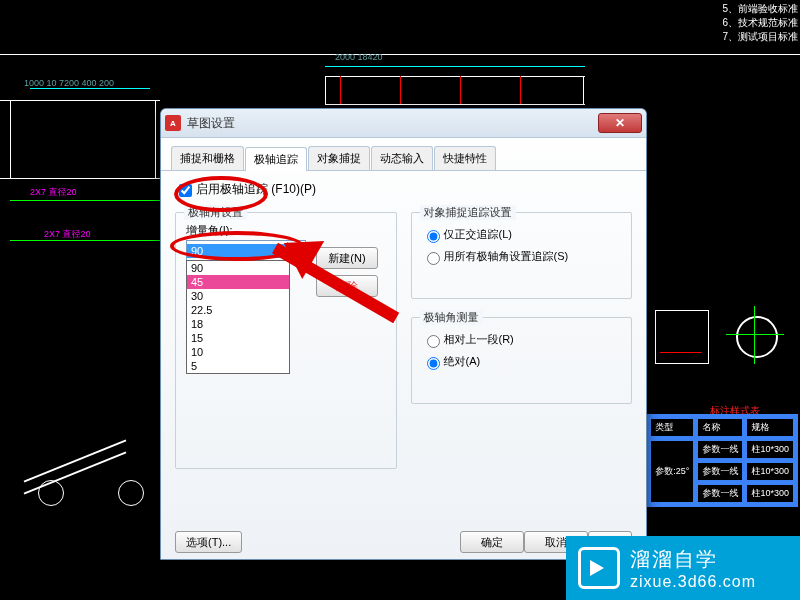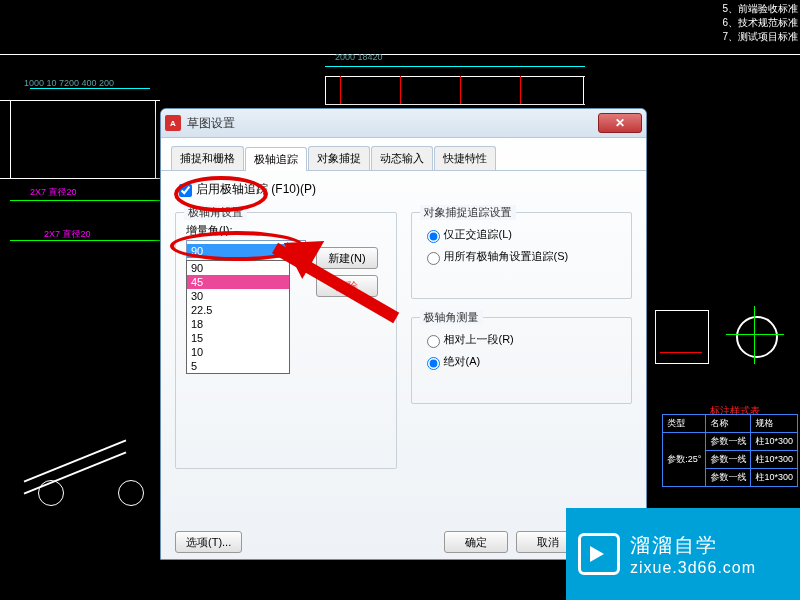--- a/index.html
+++ b/index.html
@@ -40,35 +40,35 @@
 .dd-list{position:absolute;top:20px;left:0;width:102px;border:1px solid #666;background:#fff;z-index:4}
 .dd-list div{padding:1px 4px;font-size:11px;cursor:pointer}
 .dd-list .hl{background:#ec4899;color:#fff}
 .sidechk{margin-top:8px}
 .btn{height:22px;padding:0 10px;border:1px solid #999;background:linear-gradient(#fdfdfd,#e1e1e1);border-radius:3px;font-size:11px;cursor:pointer;min-width:62px}
 .btn-col{display:flex;flex-direction:column;gap:6px;margin-left:10px;margin-top:26px}
 .radio{display:flex;align-items:flex-start;margin:6px 0;font-size:11px}
 .radio input{margin-right:4px}
 .bottom-row{position:absolute;left:14px;right:14px;bottom:6px;display:flex;align-items:center}
 .bottom-row .btn{min-width:64px}
-.btn-group{margin-left:auto;display:flex;gap:8px}
+.btn-group{margin-left:auto;display:flex;}
 
 .arrow{position:absolute;left:275px;top:242px;z-index:6;pointer-events:none}
 .arrow-line{position:absolute;width:140px;height:12px;background:#e00000;transform:rotate(30deg);transform-origin:left center}
 .arrow-head{position:absolute;left:-14px;top:-18px;border:22px solid transparent;border-right-color:#e00000;border-right-width:34px;transform:rotate(30deg)}
 
-.wm{position:absolute;right:0;bottom:0;width:210px;height:60px;background:#00a0d8;display:flex;align-items:center;padding:16px 12px;gap:10px}
+.wm{position:absolute;right:0;bottom:0;width:210px;height:60px;background:#00a0d8;display:flex;align-items:center;padding:2px 12px;gap:10px}
 .wm-icon{width:36px;height:36px;border:3px solid #fff;border-radius:6px;display:flex;align-items:center;justify-content:center}
 .wm-icon::after{content:"";border:8px solid transparent;border-left:14px solid #fff;margin-left:4px}
 .wm-txt{color:#fff}
 .wm-txt .big{font-size:20px;font-weight:500;letter-spacing:2px}
 .wm-txt .small{font-size:16px;letter-spacing:1px}
 
 .tbl{position:absolute;right:2px;top:414px;border-collapse:collapse;font-size:9px;color:#fff}
-.tbl td{border:1px solid #3b82f6;padding:2px 4px;white-space:nowrap}
+.tbl td{border:5px solid #3b82f6;padding:2px 4px;white-space:nowrap}
 .redlbl{position:absolute;color:#f22;font-size:10px}
 </style>
 </head>
 <body>
 
 <div class="cad-bg">
 
   <div class="wline" style="left:0;top:54px;width:800px;height:1px"></div>
   <div class="wline" style="left:0;top:100px;width:160px;height:1px"></div>
   <div class="wline" style="left:0;top:178px;width:160px;height:1px"></div>

